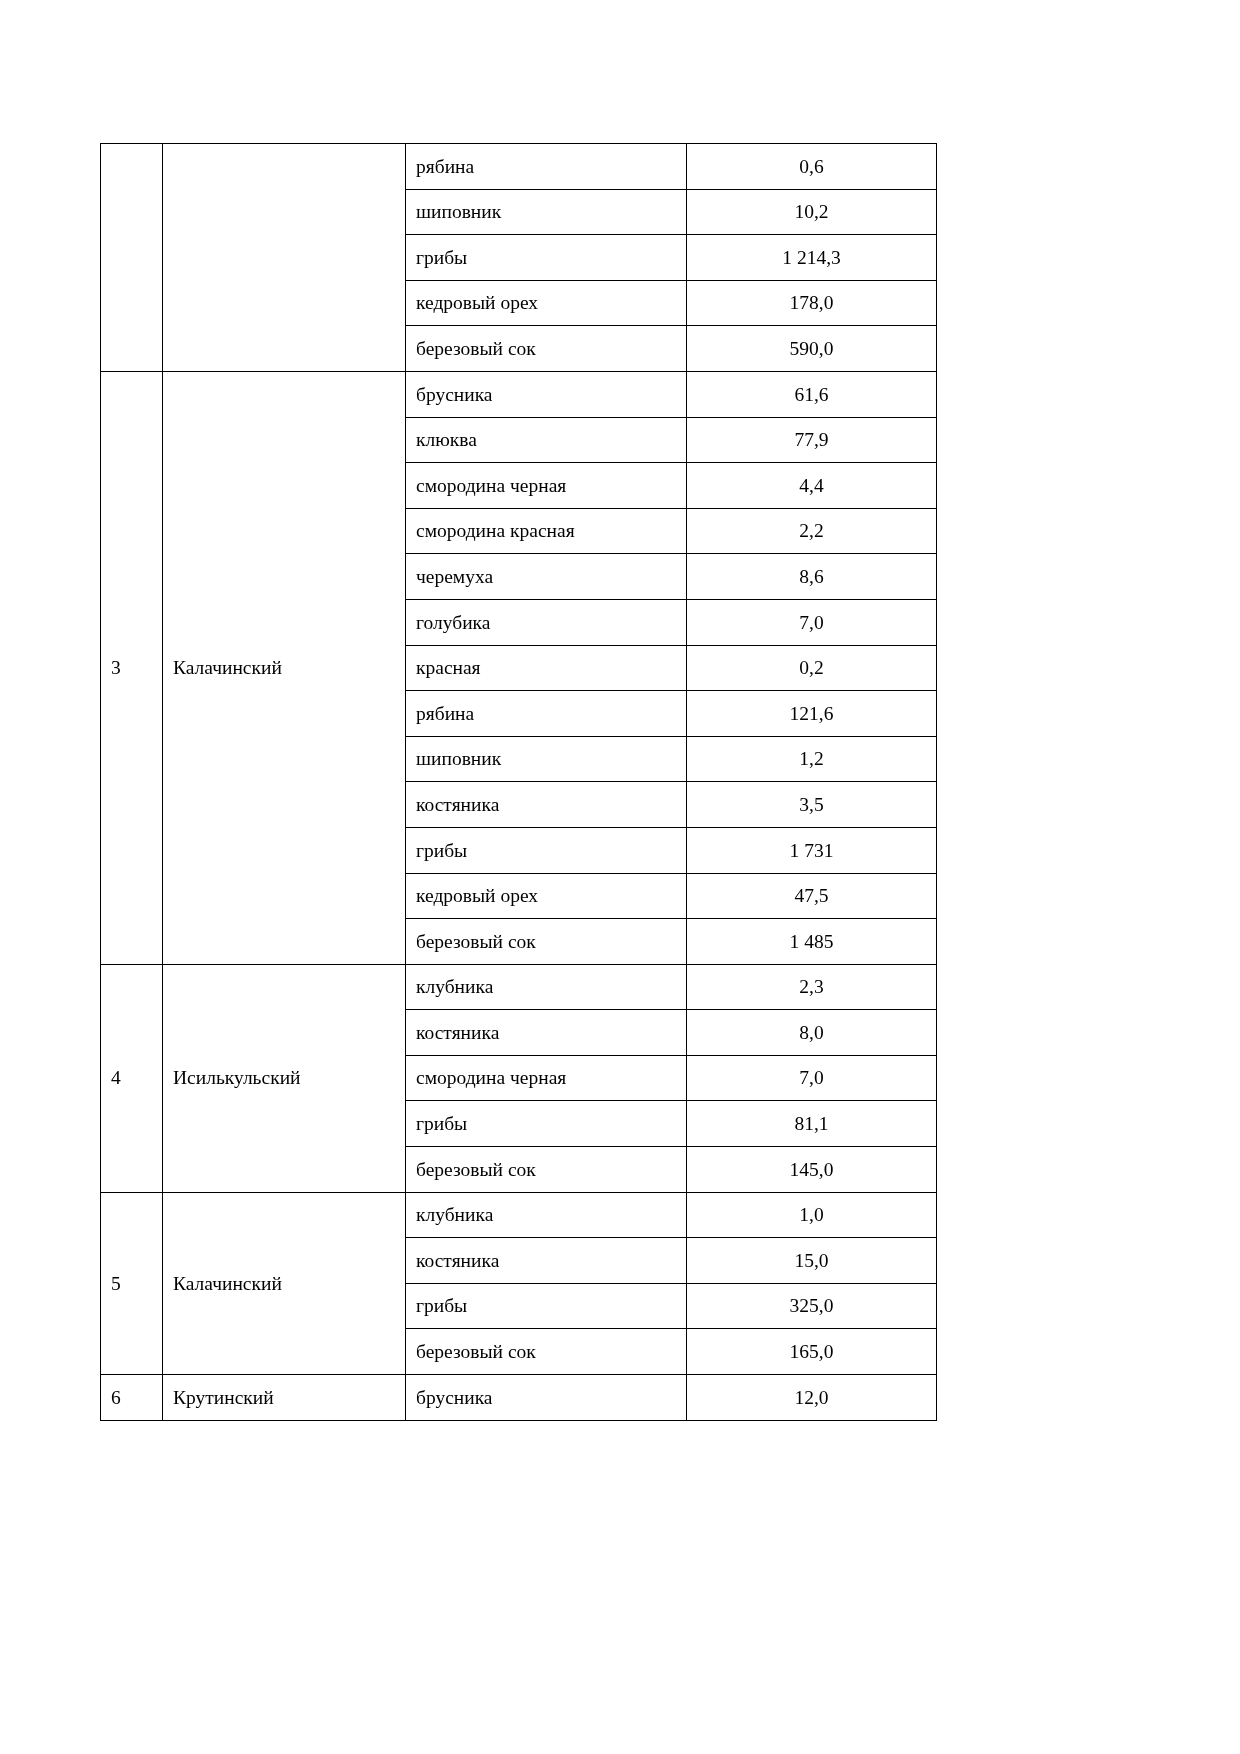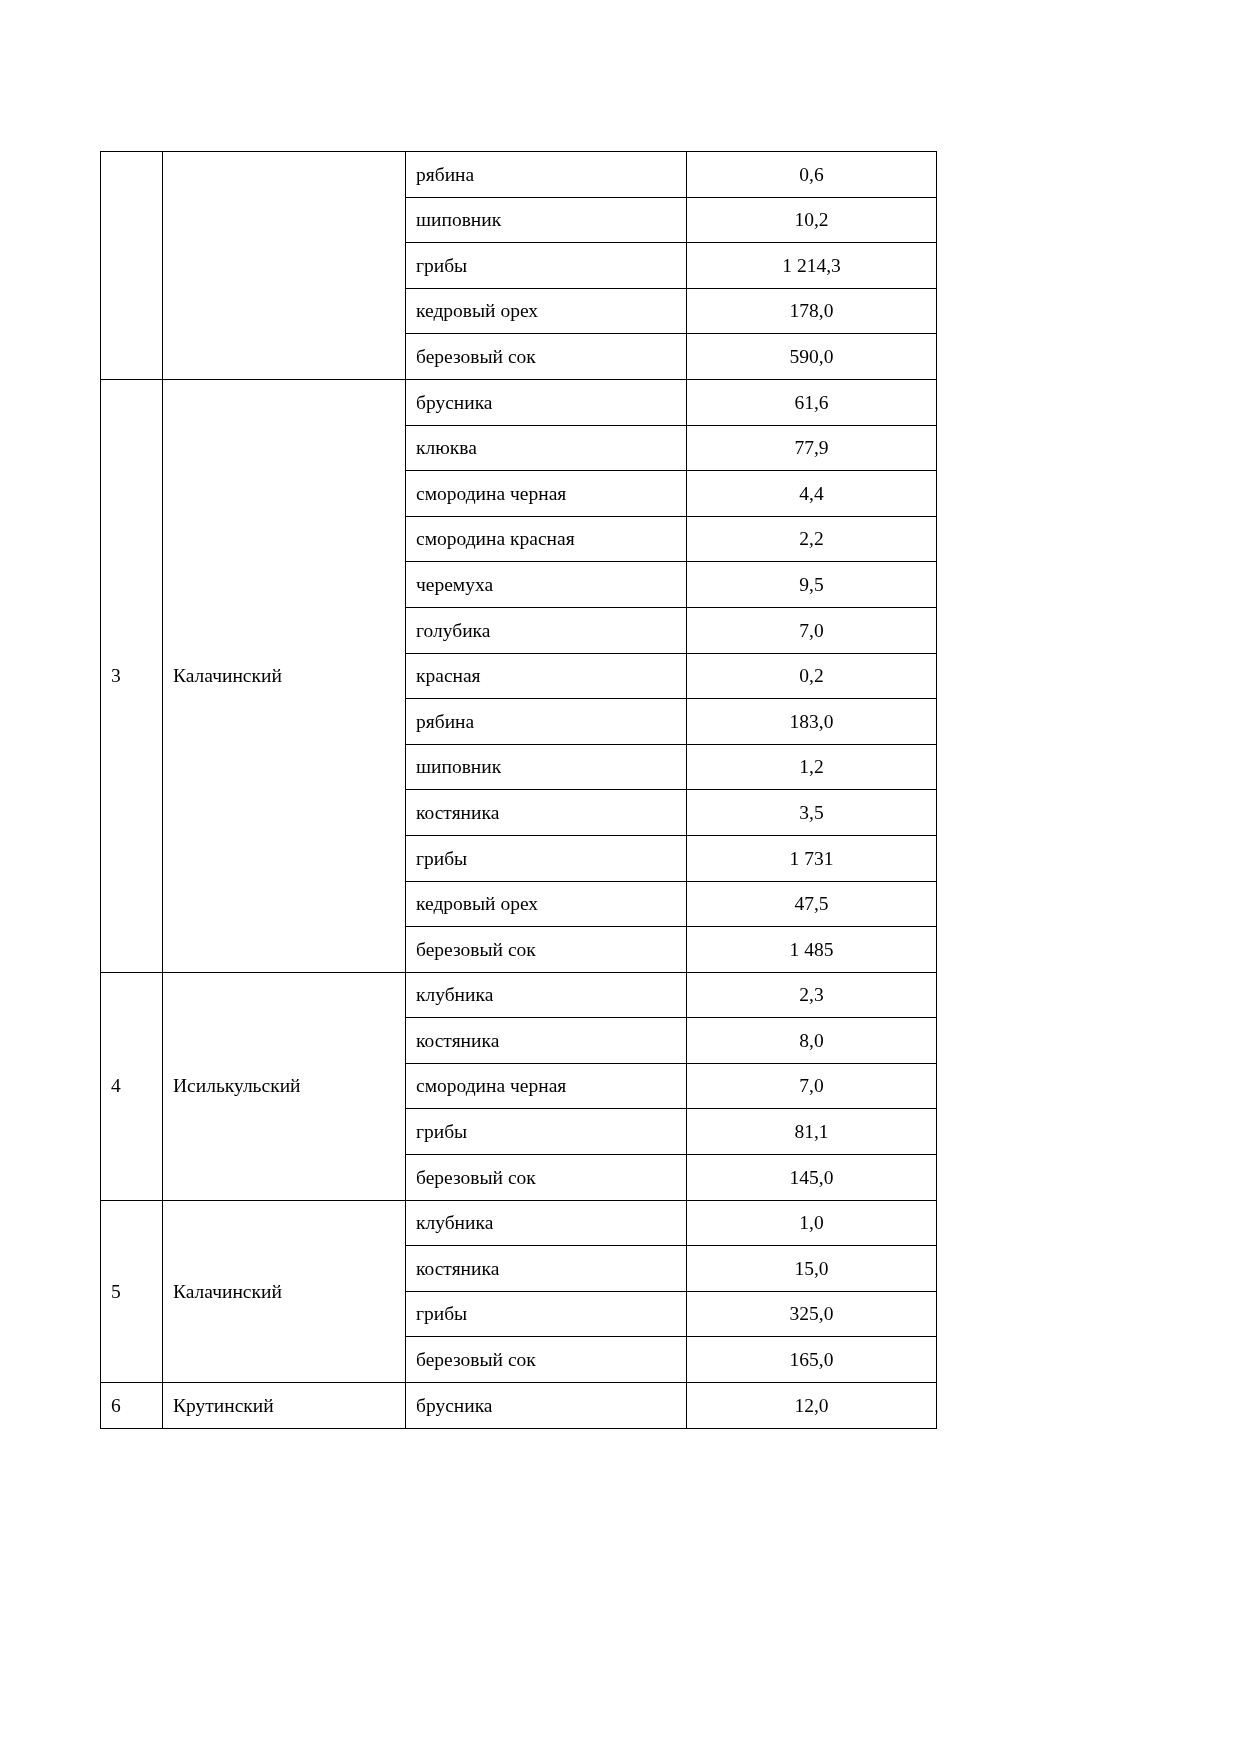--- a/index.html
+++ b/index.html
@@ -3,21 +3,21 @@
 <meta charset="utf-8">
 <style>
   * { margin: 0; padding: 0; box-sizing: border-box; }
   html, body { background: #ffffff; }
   body { font-family: "Liberation Serif", serif; color: #000; }
   .page {
     position: relative;
     width: 1240px;
     height: 1662px;
     background: #ffffff;
-    margin: 16px auto;
+    margin: 8px auto;
     overflow: hidden;
   }
   table.harvest {
     position: absolute;
     left: 100px;
     top: 135px;
     width: 836px;
     border-collapse: collapse;
     table-layout: fixed;
   }
@@ -86,33 +86,33 @@
         <tr>
           <td class="product-cell">смородина черная</td>
           <td class="value-cell">4,4</td>
         </tr>
         <tr>
           <td class="product-cell">смородина красная</td>
           <td class="value-cell">2,2</td>
         </tr>
         <tr>
           <td class="product-cell">черемуха</td>
-          <td class="value-cell">9,5</td>
+          <td class="value-cell">8,6</td>
         </tr>
         <tr>
           <td class="product-cell">голубика</td>
           <td class="value-cell">7,0</td>
         </tr>
         <tr>
           <td class="product-cell">красная</td>
           <td class="value-cell">0,2</td>
         </tr>
         <tr>
           <td class="product-cell">рябина</td>
-          <td class="value-cell">183,0</td>
+          <td class="value-cell">121,6</td>
         </tr>
         <tr>
           <td class="product-cell">шиповник</td>
           <td class="value-cell">1,2</td>
         </tr>
         <tr>
           <td class="product-cell">костяника</td>
           <td class="value-cell">3,5</td>
         </tr>
         <tr>

